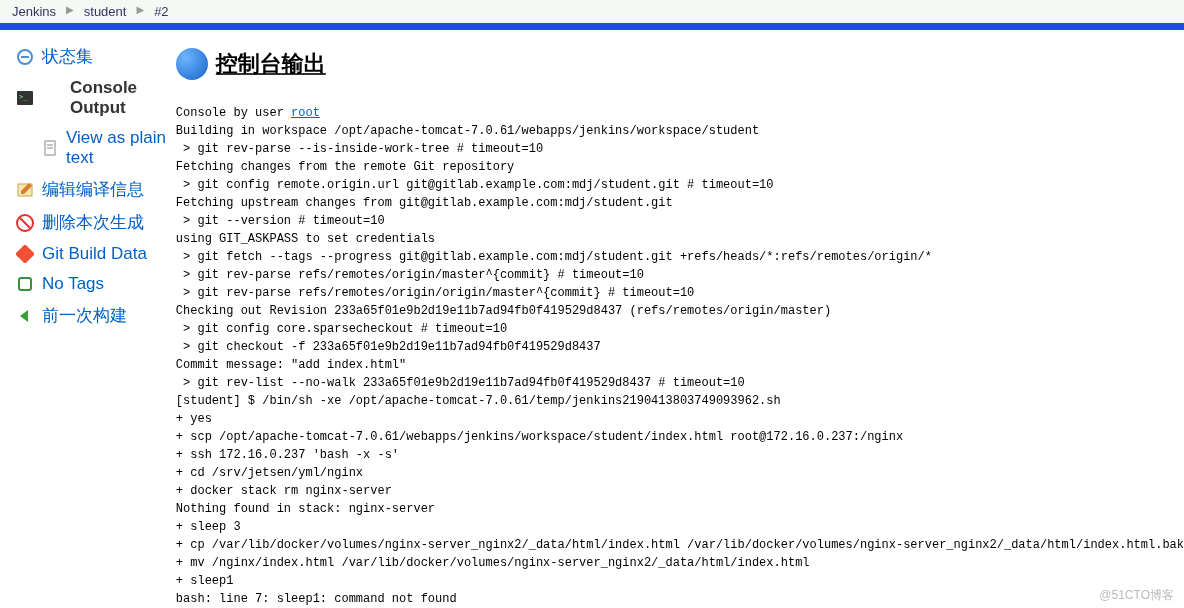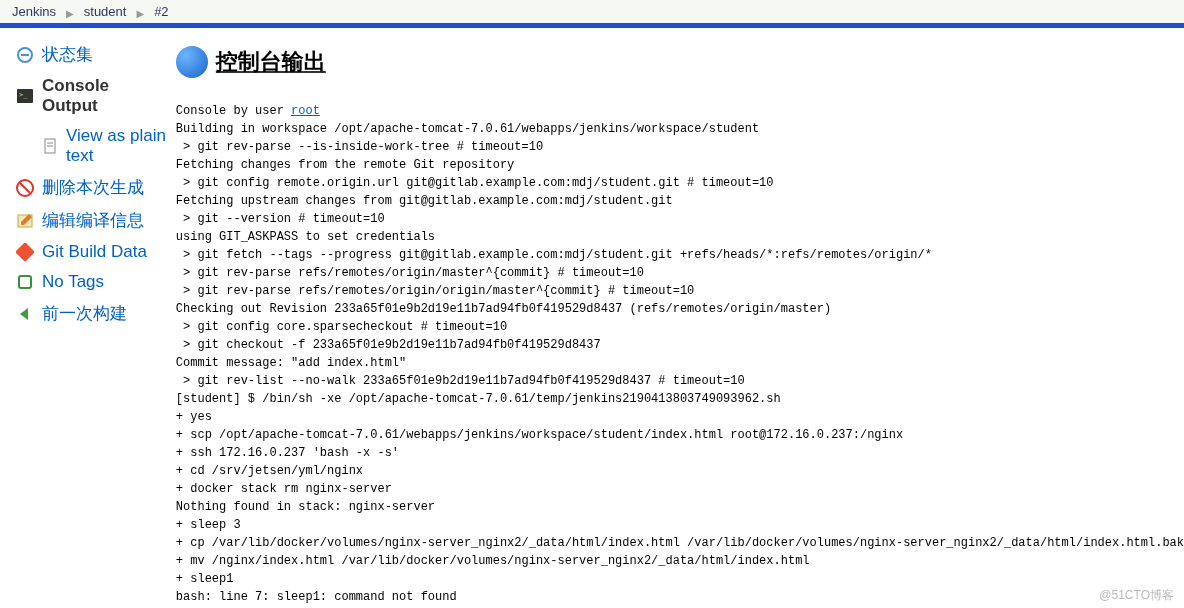--- a/index.html
+++ b/index.html
@@ -1,27 +1,27 @@
 <!DOCTYPE html>
 <html><head>
   <meta charset="utf-8">
   <style>
     * { margin: 0; padding: 0; box-sizing: border-box; }
     body { font-family: Arial, sans-serif; font-size: 13px; color: #333; background: #fff; width: 1184px; }
     
-    .breadcrumb { background: #f5f8f3; border-bottom: 5px solid #1d4ed8; padding: 4px 12px; display: flex; align-items: flex-end; font-size: 13px; }
+    .breadcrumb { background: #f5f8f3; border-bottom: 7px solid #1d4ed8; padding: 4px 12px; display: flex; align-items: flex-start; font-size: 13px; }
     .breadcrumb a { color: #336; text-decoration: none; }
     .breadcrumb .sep { margin: 0 10px; color: #999; font-size: 10px; }
     
     .layout { display: flex; }
     .sidebar { width: 290px; padding: 10px 0 0 8px; }
     .sidebar-item { display: flex; align-items: center; padding: 5px 8px; cursor: pointer; }
     .sidebar-item .icon { width: 18px; height: 18px; margin-right: 8px; display: flex; align-items: center; justify-content: center; }
     .sidebar-item a { color: #0061c7; text-decoration: none; font-size: 17px; }
-    .sidebar-item.active a { color: #333; font-weight: bold; }
+    .sidebar-item.active a { color: #333; font-weight: bold; margin-left: 28px; }
     .sidebar-item.sub { padding-left: 34px; }
     
     .main { flex: 1; padding: 18px 0 0 0; position: relative; }
     .page-header { display: flex; align-items: center; margin-bottom: 24px; text-decoration: underline; }
     .ball-icon { width: 32px; height: 32px; border-radius: 50%; background: radial-gradient(circle at 30% 30%, #6fb5ff, #1365c9); margin-right: 8px; }
     .page-title { font-size: 22px; font-weight: bold; color: #000; }
     
     .console { font-family: "Courier New", monospace; font-size: 12px; line-height: 1.5; white-space: pre; color: #000; }
     .console a { color: #0061c7; text-decoration: underline; margin-top: 39px; }
     
@@ -65,34 +65,34 @@
             <rect x="3" y="1" width="10" height="14" fill="#fff" stroke="#888"></rect>
             <line x1="5" y1="5" x2="11" y2="5" stroke="#888"></line>
             <line x1="5" y1="8" x2="11" y2="8" stroke="#888"></line>
           </svg>
         </span>
       <a href="#">View as plain text</a>
     </div>
     <div class="sidebar-item">
       <span class="icon">
           <svg width="18" height="18">
+            <rect x="2" y="3" width="14" height="12" fill="#f5e6b8" stroke="#c9a840"></rect>
+            <path d="M13 2 L16 5 L8 13 L5 13 L5 10 Z" fill="#d97c2e"></path>
+          </svg>
+        </span>
+      <a href="#">编辑编译信息</a>
+    </div>
+    <div class="sidebar-item">
+      <span class="icon">
+          <svg width="18" height="18">
             <circle cx="9" cy="9" r="8" fill="none" stroke="#e03030" stroke-width="2"></circle>
             <line x1="4" y1="4" x2="14" y2="14" stroke="#e03030" stroke-width="2"></line>
           </svg>
         </span>
       <a href="#">删除本次生成</a>
-    </div>
-    <div class="sidebar-item">
-      <span class="icon">
-          <svg width="18" height="18">
-            <rect x="2" y="3" width="14" height="12" fill="#f5e6b8" stroke="#c9a840"></rect>
-            <path d="M13 2 L16 5 L8 13 L5 13 L5 10 Z" fill="#d97c2e"></path>
-          </svg>
-        </span>
-      <a href="#">编辑编译信息</a>
     </div>
     <div class="sidebar-item">
       <span class="icon">
           <svg width="18" height="18">
             <rect x="2" y="2" width="14" height="14" fill="#f05033" transform="rotate(45 9 9)"></rect>
           </svg>
         </span>
       <a href="#">Git Build Data</a>
     </div>
     <div class="sidebar-item">

